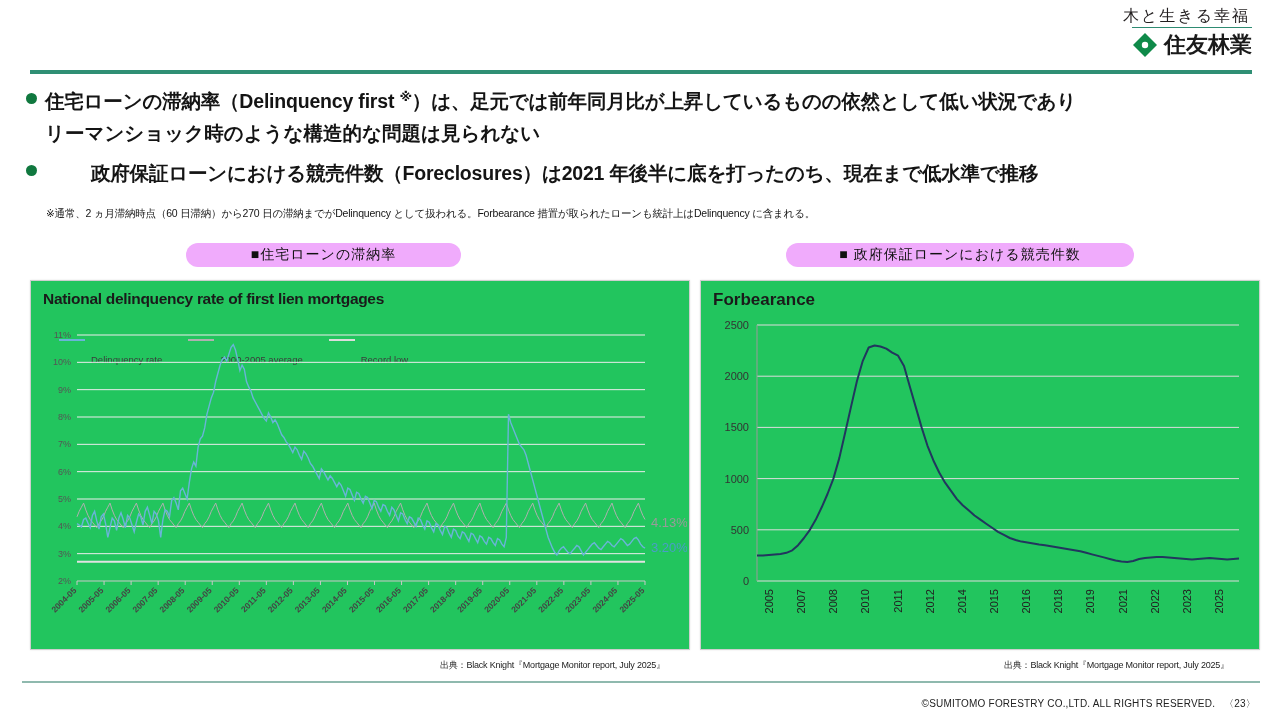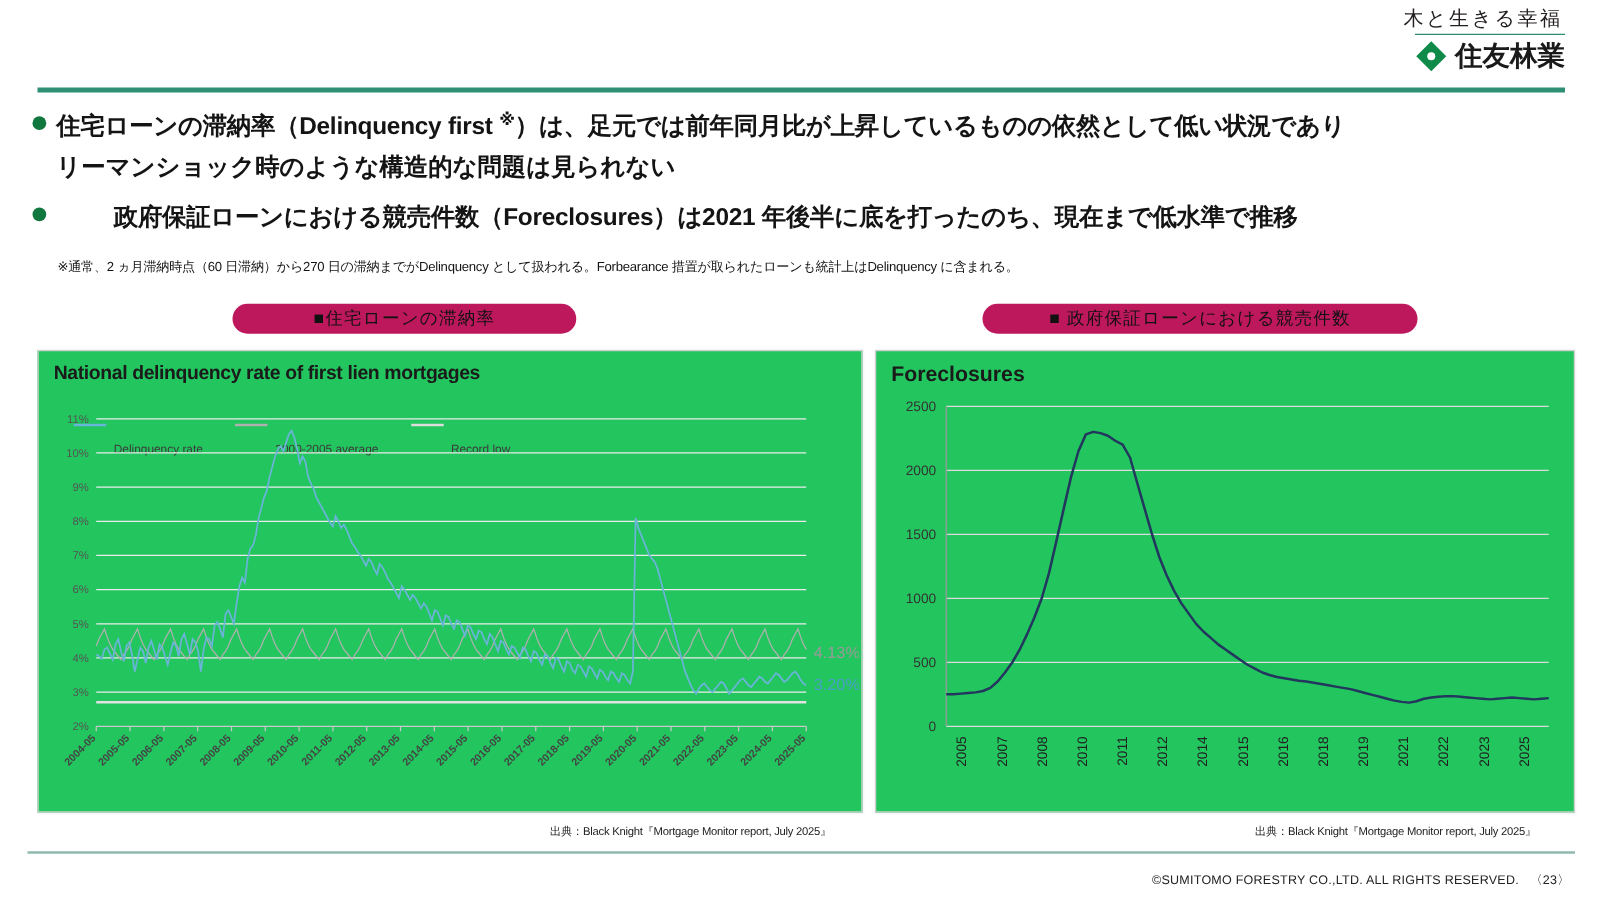--- a/index.html
+++ b/index.html
@@ -24,21 +24,21 @@
   
   .bullets{position:absolute;left:26px;top:86px;width:1235px;}
   .bullet-row{display:flex;align-items:flex-start;margin-bottom:2px;}
   .bullet-dot{width:11px;height:11px;border-radius:50%;background:#10783f;flex:0 0 auto;margin:7px 8px 0 0;}
   .bullet-text{font-size:19.5px;font-weight:bold;color:#141414;line-height:1.55;letter-spacing:-0.2px;}
   .bullet-cont{margin-left:19px;font-size:19.5px;font-weight:bold;color:#141414;line-height:1.55;}
   .sup{font-size:13px;vertical-align:super;}
   .note{position:absolute;left:46px;top:207px;font-size:10.5px;color:#141414;letter-spacing:-0.2px;white-space:nowrap;}
 
   
-  .pill{position:absolute;height:24px;border-radius:12px;background:#be185d;
+  .pill{position:absolute;height:24px;border-radius:12px;background:#f0abfc;
         display:flex;align-items:center;justify-content:center;
         font-size:14px;color:#111;letter-spacing:1px;}
   .pill-left{left:186px;top:243px;width:275px;}
   .pill-right{left:786px;top:243px;width:348px;}
 
   
   .panel{position:absolute;background:#22c55e;border:1px solid #cfcfcf;box-shadow:0 0 2px rgba(0,0,0,.10);}
   .panel-left{left:30px;top:280px;width:658px;height:368px;}
   .panel-right{left:700px;top:280px;width:558px;height:368px;}
 
@@ -188,21 +188,21 @@
         <text x="614" y="262" class="xtick" transform="rotate(-45 614 262)" text-anchor="end">2025-05</text>
         <line x1="46" y1="232.86666666666667" x2="614" y2="232.86666666666667" stroke="#e2e2e2" stroke-width="2"></line>
         <polyline points="46.0,187.8 48.2,182.3 50.4,178.2 52.6,174.1 54.8,180.9 57.0,186.4 59.2,190.5 61.4,193.2 63.6,196.0 65.8,198.7 68.0,194.6 70.2,191.9 72.4,187.8 74.6,182.3 76.8,178.2 79.0,174.1 81.2,180.9 83.4,186.4 85.6,190.5 87.8,193.2 90.0,196.0 92.2,198.7 94.4,194.6 96.6,191.9 98.8,187.8 101.0,182.3 103.2,178.2 105.4,174.1 107.6,180.9 109.8,186.4 112.0,190.5 114.2,193.2 116.4,196.0 118.7,198.7 120.9,194.6 123.1,191.9 125.3,187.8 127.5,182.3 129.7,178.2 131.9,174.1 134.1,180.9 136.3,186.4 138.5,190.5 140.7,193.2 142.9,196.0 145.1,198.7 147.3,194.6 149.5,191.9 151.7,187.8 153.9,182.3 156.1,178.2 158.3,174.1 160.5,180.9 162.7,186.4 164.9,190.5 167.1,193.2 169.3,196.0 171.5,198.7 173.7,194.6 175.9,191.9 178.1,187.8 180.3,182.3 182.5,178.2 184.7,174.1 186.9,180.9 189.1,186.4 191.3,190.5 193.5,193.2 195.7,196.0 197.9,198.7 200.1,194.6 202.3,191.9 204.5,187.8 206.7,182.3 208.9,178.2 211.1,174.1 213.3,180.9 215.5,186.4 217.7,190.5 219.9,193.2 222.1,196.0 224.3,198.7 226.5,194.6 228.7,191.9 230.9,187.8 233.1,182.3 235.3,178.2 237.5,174.1 239.7,180.9 241.9,186.4 244.1,190.5 246.3,193.2 248.5,196.0 250.7,198.7 252.9,194.6 255.1,191.9 257.3,187.8 259.6,182.3 261.8,178.2 264.0,174.1 266.2,180.9 268.4,186.4 270.6,190.5 272.8,193.2 275.0,196.0 277.2,198.7 279.4,194.6 281.6,191.9 283.8,187.8 286.0,182.3 288.2,178.2 290.4,174.1 292.6,180.9 294.8,186.4 297.0,190.5 299.2,193.2 301.4,196.0 303.6,198.7 305.8,194.6 308.0,191.9 310.2,187.8 312.4,182.3 314.6,178.2 316.8,174.1 319.0,180.9 321.2,186.4 323.4,190.5 325.6,193.2 327.8,196.0 330.0,198.7 332.2,194.6 334.4,191.9 336.6,187.8 338.8,182.3 341.0,178.2 343.2,174.1 345.4,180.9 347.6,186.4 349.8,190.5 352.0,193.2 354.2,196.0 356.4,198.7 358.6,194.6 360.8,191.9 363.0,187.8 365.2,182.3 367.4,178.2 369.6,174.1 371.8,180.9 374.0,186.4 376.2,190.5 378.4,193.2 380.6,196.0 382.8,198.7 385.0,194.6 387.2,191.9 389.4,187.8 391.6,182.3 393.8,178.2 396.0,174.1 398.2,180.9 400.4,186.4 402.7,190.5 404.9,193.2 407.1,196.0 409.3,198.7 411.5,194.6 413.7,191.9 415.9,187.8 418.1,182.3 420.3,178.2 422.5,174.1 424.7,180.9 426.9,186.4 429.1,190.5 431.3,193.2 433.5,196.0 435.7,198.7 437.9,194.6 440.1,191.9 442.3,187.8 444.5,182.3 446.7,178.2 448.9,174.1 451.1,180.9 453.3,186.4 455.5,190.5 457.7,193.2 459.9,196.0 462.1,198.7 464.3,194.6 466.5,191.9 468.7,187.8 470.9,182.3 473.1,178.2 475.3,174.1 477.5,180.9 479.7,186.4 481.9,190.5 484.1,193.2 486.3,196.0 488.5,198.7 490.7,194.6 492.9,191.9 495.1,187.8 497.3,182.3 499.5,178.2 501.7,174.1 503.9,180.9 506.1,186.4 508.3,190.5 510.5,193.2 512.7,196.0 514.9,198.7 517.1,194.6 519.3,191.9 521.5,187.8 523.7,182.3 525.9,178.2 528.1,174.1 530.3,180.9 532.5,186.4 534.7,190.5 536.9,193.2 539.1,196.0 541.3,198.7 543.6,194.6 545.8,191.9 548.0,187.8 550.2,182.3 552.4,178.2 554.6,174.1 556.8,180.9 559.0,186.4 561.2,190.5 563.4,193.2 565.6,196.0 567.8,198.7 570.0,194.6 572.2,191.9 574.4,187.8 576.6,182.3 578.8,178.2 581.0,174.1 583.2,180.9 585.4,186.4 587.6,190.5 589.8,193.2 592.0,196.0 594.2,198.7 596.4,194.6 598.6,191.9 600.8,187.8 603.0,182.3 605.2,178.2 607.4,174.1 609.6,180.9 611.8,186.4 614.0,190.5" fill="none" stroke="#b0b0b0" stroke-width="1"></polyline>
         <polyline points="46.0,194.6 48.2,196.0 50.4,197.9 52.6,190.5 54.8,189.1 57.0,194.1 59.2,198.7 61.4,186.4 63.6,182.3 65.8,191.9 68.0,200.1 70.2,187.8 72.4,185.0 74.6,194.6 76.8,208.3 79.0,198.7 81.2,189.1 83.4,191.9 85.6,201.4 87.8,189.1 90.0,183.7 92.2,190.5 94.4,198.7 96.6,186.4 98.8,189.1 101.0,196.0 103.2,202.8 105.4,193.2 107.6,185.0 109.8,187.8 112.0,196.0 114.2,182.3 116.4,178.2 118.7,186.4 120.9,194.6 123.1,182.3 125.3,185.0 127.5,191.9 129.7,208.3 131.9,190.5 134.1,180.9 136.3,182.3 138.5,187.8 140.7,171.4 142.9,168.6 145.1,174.1 147.3,180.9 149.5,161.8 151.7,159.1 153.9,164.5 156.1,170.0 158.3,153.6 160.5,139.9 162.7,133.1 164.9,137.2 167.1,118.1 169.3,109.9 171.5,107.1 173.7,98.9 175.9,85.3 178.1,77.1 180.3,68.9 182.5,63.4 184.7,52.5 186.9,44.3 189.1,36.1 191.3,30.6 193.5,27.9 195.7,32.0 197.9,25.1 200.1,18.3 202.3,15.6 204.5,21.0 206.7,30.6 208.9,41.5 211.1,36.1 213.3,40.2 215.5,52.5 217.7,57.9 219.9,62.0 222.1,68.9 224.3,73.0 226.5,77.1 228.7,81.2 230.9,85.3 233.1,89.4 235.3,92.1 237.5,83.9 239.7,88.0 241.9,93.5 244.1,90.7 246.3,94.8 248.5,100.3 250.7,105.8 252.9,108.5 255.1,112.6 257.3,115.3 259.6,119.4 261.8,123.5 264.0,118.1 266.2,120.8 268.4,126.3 270.6,130.4 272.8,122.2 275.0,124.9 277.2,129.0 279.4,134.5 281.6,137.2 283.8,141.3 286.0,145.4 288.2,149.5 290.4,139.9 292.6,142.7 294.8,146.8 297.0,150.9 299.2,146.8 301.4,149.5 303.6,153.6 305.8,157.7 308.0,153.6 310.2,156.3 312.4,161.8 314.6,167.3 316.8,159.1 319.0,160.4 321.2,165.9 323.4,171.4 325.6,163.2 327.8,164.5 330.0,170.0 332.2,174.1 334.4,167.3 336.6,168.6 338.8,174.1 341.0,179.6 343.2,171.4 345.4,172.7 347.6,178.2 349.8,182.3 352.0,175.5 354.2,176.8 356.4,182.3 358.6,186.4 360.8,178.2 363.0,180.9 365.2,186.4 367.4,191.9 369.6,183.7 371.8,185.0 374.0,190.5 376.2,194.6 378.4,187.8 380.6,189.1 382.8,193.2 385.0,197.3 387.2,189.1 389.4,190.5 391.6,196.0 393.8,200.1 396.0,191.9 398.2,193.2 400.4,198.7 402.7,202.8 404.9,194.6 407.1,196.0 409.3,201.4 411.5,205.5 413.7,197.3 415.9,198.7 418.1,204.2 420.3,208.3 422.5,200.1 424.7,201.4 426.9,206.9 429.1,209.6 431.3,202.8 433.5,204.2 435.7,208.3 437.9,212.4 440.1,204.2 442.3,205.5 444.5,209.6 446.7,213.7 448.9,206.9 451.1,208.3 453.3,212.4 455.5,215.1 457.7,208.3 459.9,209.6 462.1,213.7 464.3,216.5 466.5,209.6 468.7,211.0 470.9,215.1 473.1,217.8 475.3,208.3 477.5,85.3 479.7,93.5 481.9,98.9 484.1,104.4 486.3,109.9 488.5,115.3 490.7,118.1 492.9,120.8 495.1,126.3 497.3,134.5 499.5,142.7 501.7,150.9 503.9,159.1 506.1,167.3 508.3,175.5 510.5,183.7 512.7,191.9 514.9,200.1 517.1,208.3 519.3,213.7 521.5,219.2 523.7,223.3 525.9,226.0 528.1,221.9 530.3,219.2 532.5,217.8 534.7,220.6 536.9,223.3 539.1,224.7 541.3,221.9 543.6,219.2 545.8,216.5 548.0,217.8 550.2,221.9 552.4,226.0 554.6,223.3 556.8,220.6 559.0,217.8 561.2,215.1 563.4,213.7 565.6,216.5 567.8,219.2 570.0,220.6 572.2,217.8 574.4,215.1 576.6,212.4 578.8,213.7 581.0,216.5 583.2,217.8 585.4,215.1 587.6,212.4 589.8,209.6 592.0,211.0 594.2,213.7 596.4,216.5 598.6,215.1 600.8,212.4 603.0,209.6 605.2,208.3 607.4,211.0 609.6,215.1 611.8,217.8 614.0,219.2" fill="none" stroke="#6ab4d8" stroke-width="1.4"></polyline>
         <text x="620" y="197.78" class="dlabel-gray">4.13%</text>
         <text x="620" y="223.2" class="dlabel-blue">3.20%</text>
       </svg>
   </div>
 
   <div class="panel panel-right">
-    <div class="chart-title ct-right">Foreclosures</div>
+    <div class="chart-title ct-right">Forbearance</div>
     <svg id="svg-right" width="556" height="330" style="position:absolute;left:0;top:36px;">
         <line x1="56" y1="264" x2="538" y2="264" stroke="#dcdcdc" stroke-width="1"></line>
         <text x="48" y="268" text-anchor="end" class="axis-lbl-r">0</text>
         <line x1="56" y1="212.8" x2="538" y2="212.8" stroke="#dcdcdc" stroke-width="1"></line>
         <text x="48" y="216.8" text-anchor="end" class="axis-lbl-r">500</text>
         <line x1="56" y1="161.6" x2="538" y2="161.6" stroke="#dcdcdc" stroke-width="1"></line>
         <text x="48" y="165.6" text-anchor="end" class="axis-lbl-r">1000</text>
         <line x1="56" y1="110.4" x2="538" y2="110.4" stroke="#dcdcdc" stroke-width="1"></line>
         <text x="48" y="114.4" text-anchor="end" class="axis-lbl-r">1500</text>
         <line x1="56" y1="59.19999999999999" x2="538" y2="59.19999999999999" stroke="#dcdcdc" stroke-width="1"></line>

